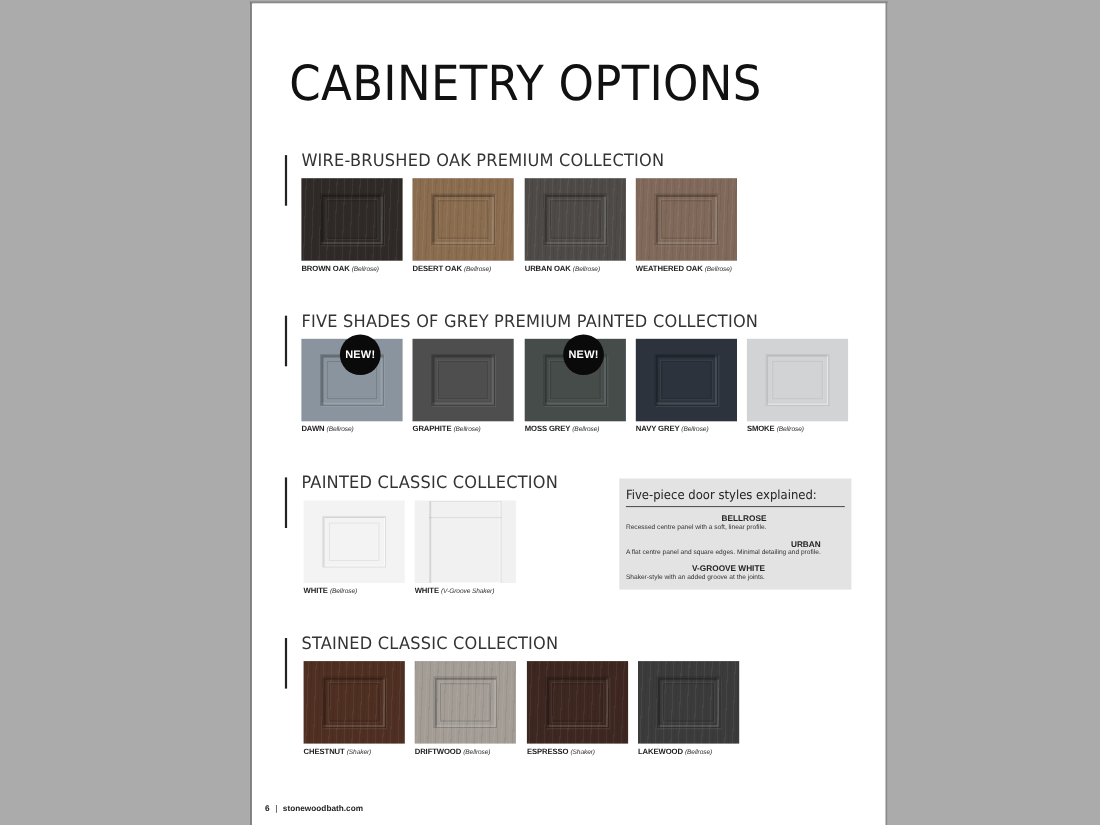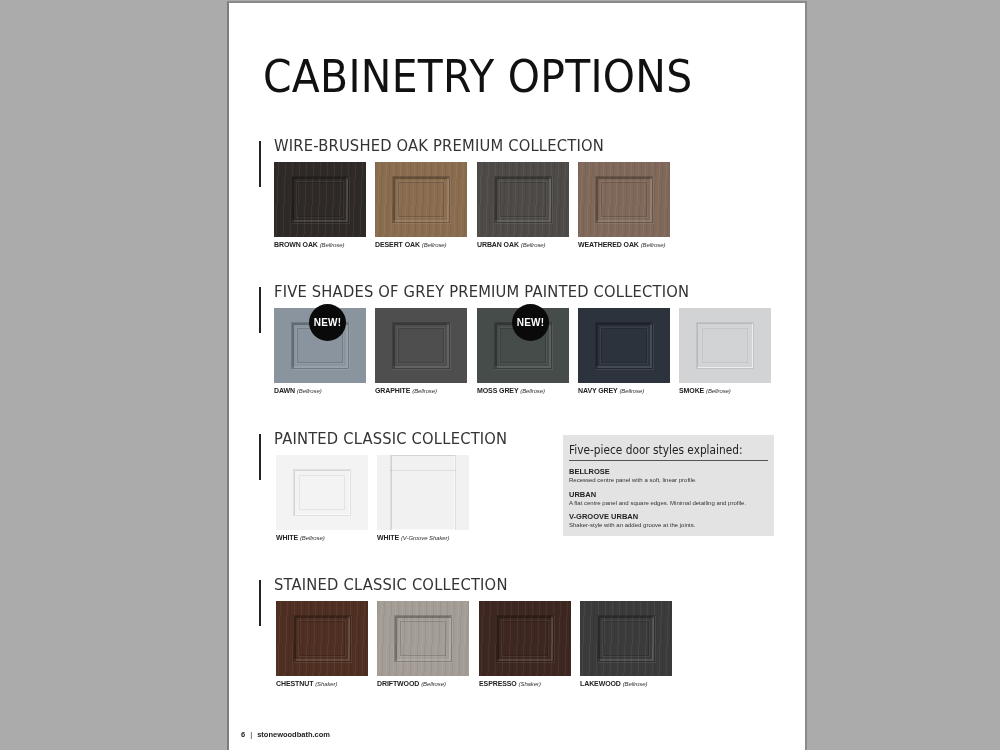--- a/index.html
+++ b/index.html
@@ -59,21 +59,21 @@
 
   .info-box {
     position: absolute; left: 334px; top: 432px; width: 211px; height: 101px;
     background: #e3e3e3;
   }
   .info-box .info-title {
     position: absolute; left: 6px; top: 8px; font-size: 11.5px; color: #222;
     font-family: "DejaVu Sans", sans-serif; transform: scaleX(0.92); transform-origin: left top; white-space: nowrap;
   }
   .info-box .rule { position: absolute; left: 6px; right: 6px; top: 25px; height: 1px; background: #555; }
-  .info-box .entry { position: absolute; left: 6px; }
+  .info-box .entry { position: absolute; left: 6px; text-align: right; }
   .info-box .entry .term { font-size: 7.5px; font-weight: bold; color: #222; }
   .info-box .entry .def { font-size: 6px; color: #333; white-space: nowrap; margin-top: 1px; }
 
   .footer {
     position: absolute; left: 12px; top: 727px; font-size: 7.5px; font-weight: bold; color: #222;
   }
   .footer .sep { margin: 0 5px; font-weight: normal; }
 </style>
 </head>
 <body>
@@ -197,21 +197,21 @@
     <div class="rule"></div>
     <div class="entry" style="top:32px;">
       <div class="term">BELLROSE</div>
       <div class="def">Recessed centre panel with a soft, linear profile.</div>
     </div>
     <div class="entry" style="top:55px;">
       <div class="term">URBAN</div>
       <div class="def">A flat centre panel and square edges. Minimal detailing and profile.</div>
     </div>
     <div class="entry" style="top:77px;">
-      <div class="term">V-GROOVE URBAN</div>
+      <div class="term">V-GROOVE WHITE</div>
       <div class="def">Shaker-style with an added groove at the joints.</div>
     </div>
   </div>
 
   <div class="section" style="top:573px;">
     <div class="bar"></div>
     <div class="heading">STAINED CLASSIC COLLECTION</div>
     <div class="swatches" style="left:17px;">
       <div class="swatch" style="left:0;">
         <div class="door grain" style="background-color:#4e2f22;">

